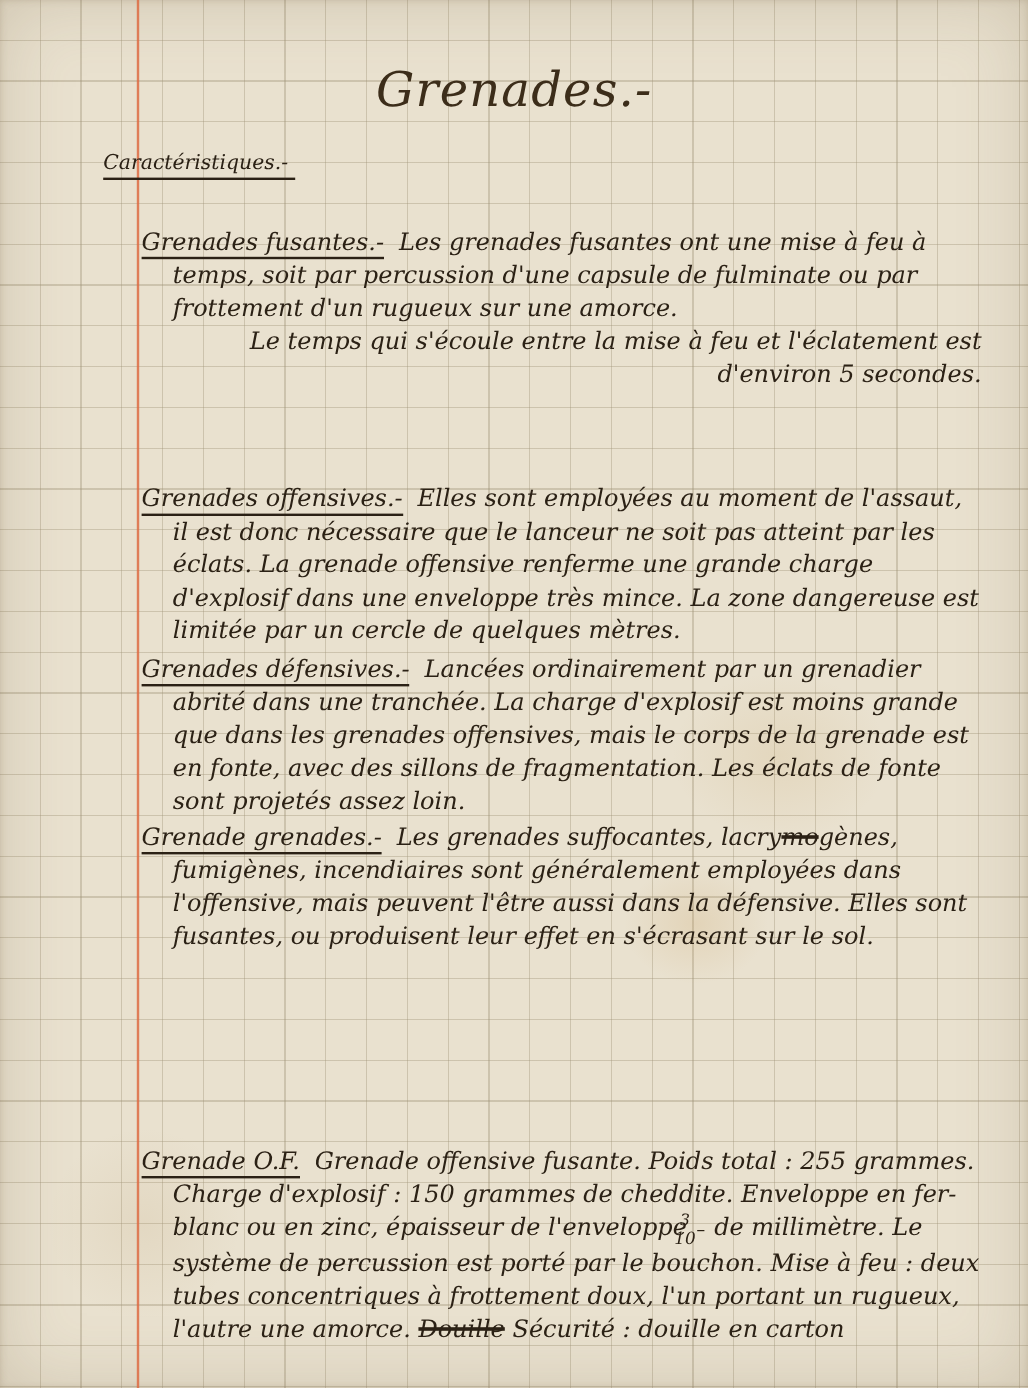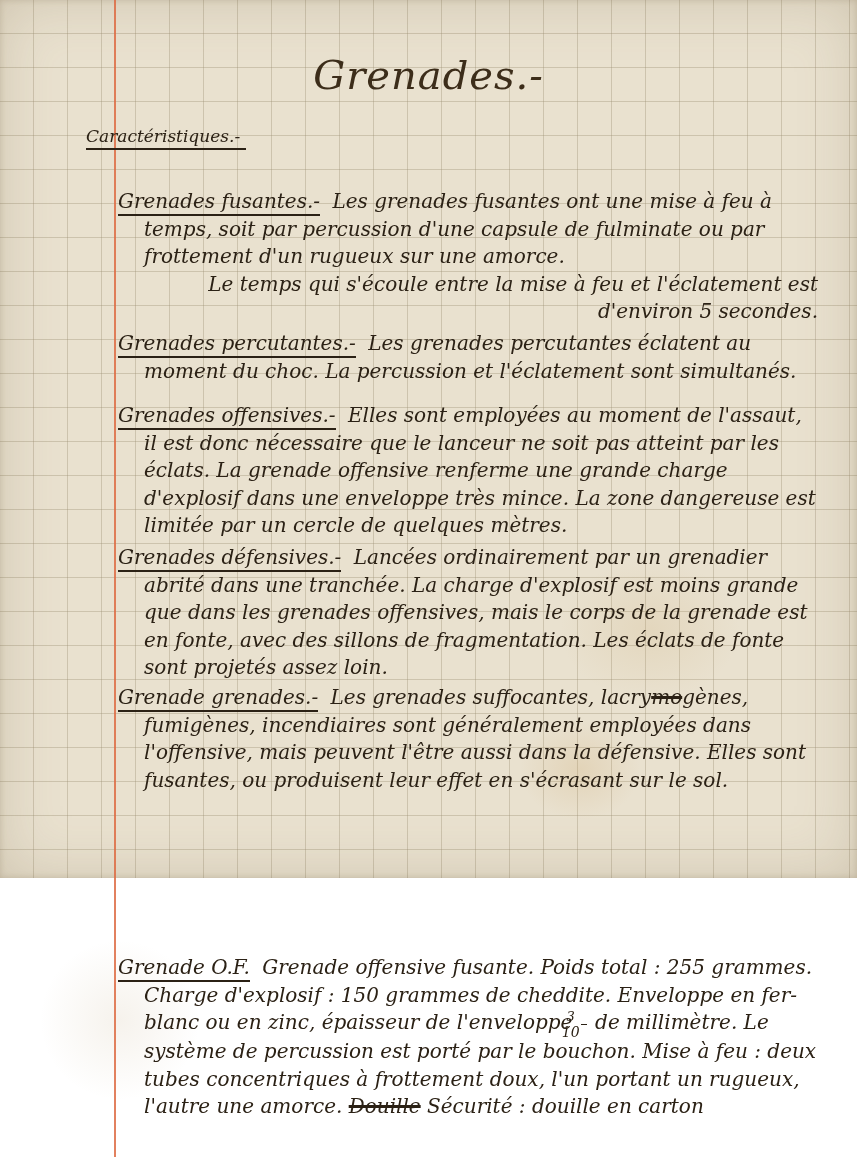--- a/index.html
+++ b/index.html
@@ -10,21 +10,21 @@
     --title-ink:#3c2d1a;
   }
   html,body{margin:0;padding:0;}
   body{
     width:857px;height:1157px;
     font-family:"DejaVu Serif","Liberation Serif",serif;
     overflow:hidden;
   }
   .page{
     position:relative;
-    width:857px;height:878px;
+    width:857px;height:1157px;
     background:
       repeating-linear-gradient(to right, transparent 0 33px, var(--grid) 33px 34px),
       repeating-linear-gradient(to bottom, transparent 0 33px, var(--grid) 33px 34px),
       var(--paper);
     box-shadow: inset 0 0 60px rgba(120,100,68,0.22), inset 0 0 6px rgba(120,100,68,0.25);
     color:var(--ink);
   }
   .stain{position:absolute;border-radius:50%;pointer-events:none;}
   .stain.s-a{left:560px;top:560px;width:180px;height:140px;background:radial-gradient(closest-side,rgba(196,160,96,0.16),rgba(196,160,96,0));}
   .stain.s-b{left:520px;top:720px;width:120px;height:100px;background:radial-gradient(closest-side,rgba(196,150,80,0.18),rgba(196,150,80,0));}
@@ -85,23 +85,20 @@
   <div class="stain s-c"></div>
   <div class="margin-line"></div>
 
   <div class="title">Grenades.-</div>
   <div class="heading">Caractéristiques.-</div>
 
   <div class="sec" style="top:188px">
       <p class="para"><span class="label">Grenades fusantes.-</span> <span>Les grenades fusantes ont une mise à feu à temps, soit par percussion d'une capsule de fulminate ou par frottement d'un rugueux sur une amorce.</span></p>
       <p class="para"><span>Le temps qui s'écoule entre la mise à feu et l'éclatement est d'environ 5 secondes.</span></p>
     </div>
-  <div class="sec" style="top:330px">
-      <p class="para"><span class="label">Grenades percutantes.-</span> <span>Les grenades percutantes éclatent au moment du choc. La percussion et l'éclatement sont simultanés.</span></p>
-    </div>
   <div class="sec" style="top:402px">
       <p class="para"><span class="label">Grenades offensives.-</span> <span>Elles sont employées au moment de l'assaut, il est donc nécessaire que le lanceur ne soit pas atteint par les éclats. La grenade offensive renferme une grande charge d'explosif dans une enveloppe très mince. La zone dangereuse est limitée par un cercle de quelques mètres.</span></p>
     </div>
   <div class="sec" style="top:544px">
       <p class="para"><span class="label">Grenades défensives.-</span> <span>Lancées ordinairement par un grenadier abrité dans une tranchée. La charge d'explosif est moins grande que dans les grenades offensives, mais le corps de la grenade est en fonte, avec des sillons de fragmentation. Les éclats de fonte sont projetés assez loin.</span></p>
     </div>
   <div class="sec" style="top:684px">
       <p class="para"><span class="label">Grenade grenades.-</span> <span>Les grenades suffocantes, lacry</span><span class="strike">mo</span><span>gènes, fumigènes, incendiaires sont généralement employées dans l'offensive, mais peuvent l'être aussi dans la défensive. Elles sont fusantes, ou produisent leur effet en s'écrasant sur le sol.</span></p>
     </div>
   <div class="sec" style="top:954px">

